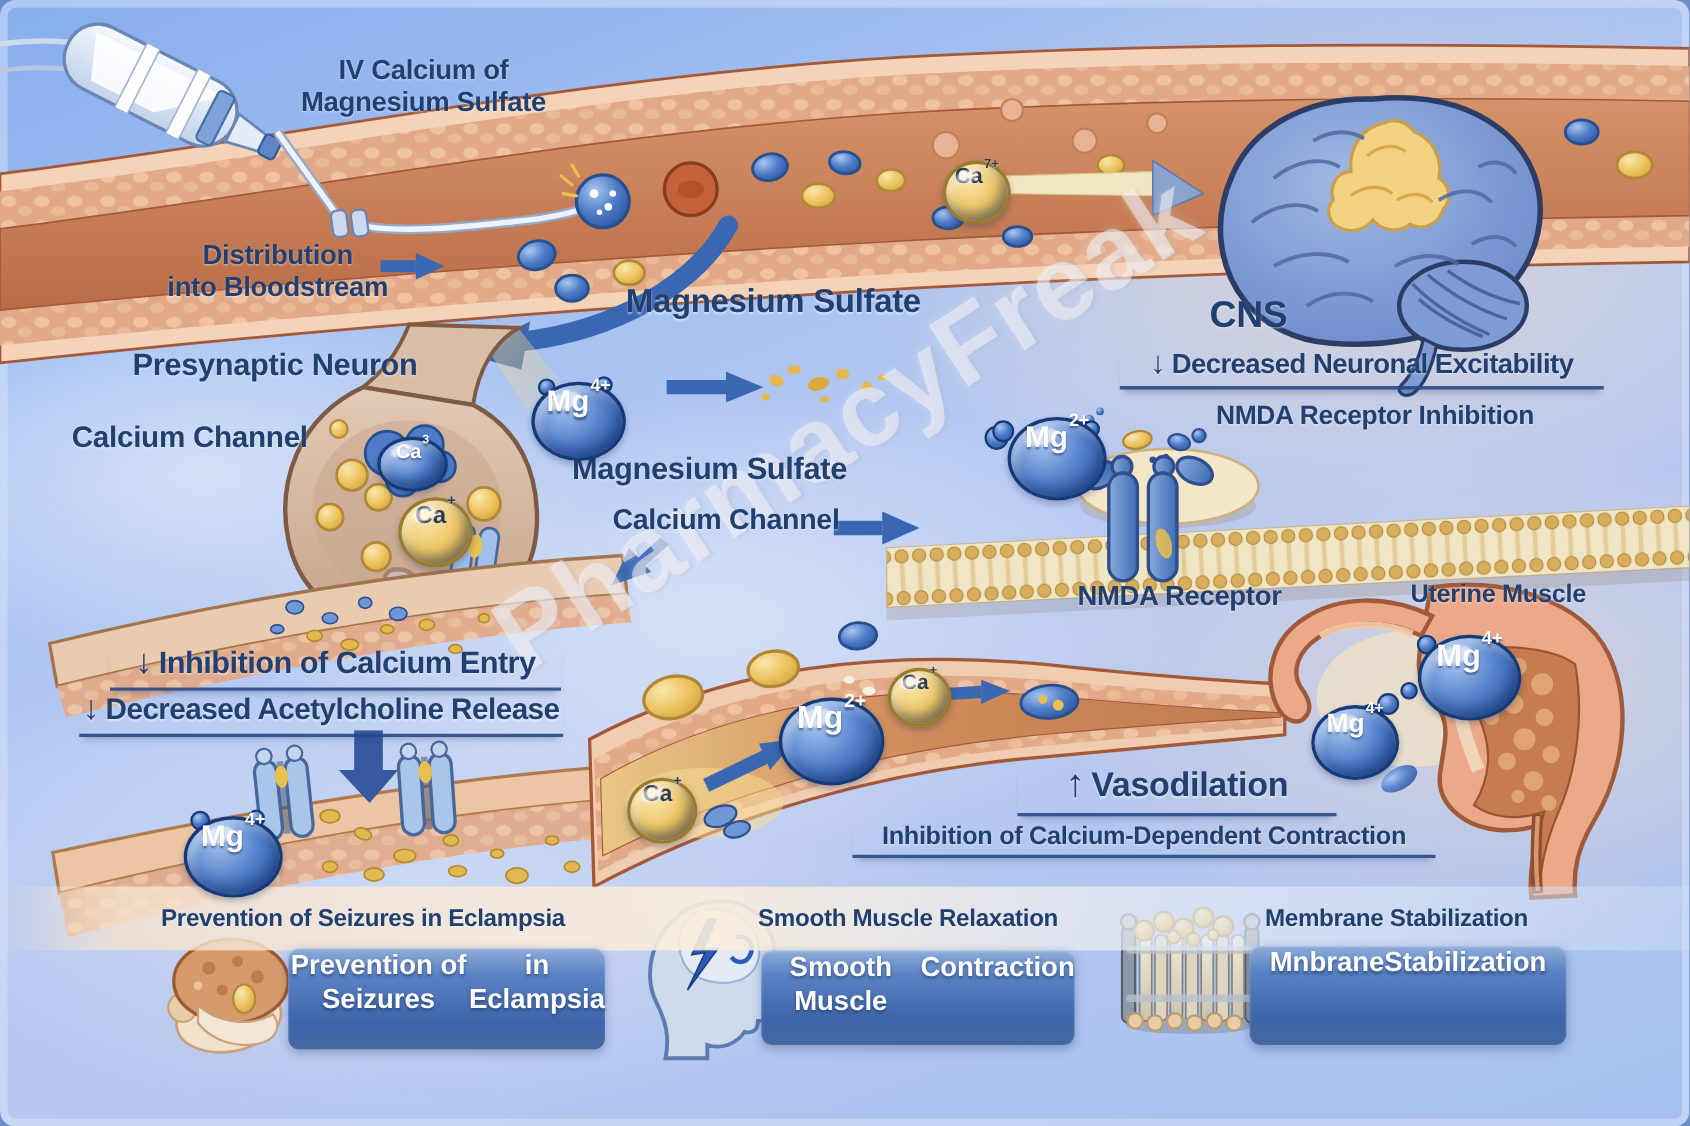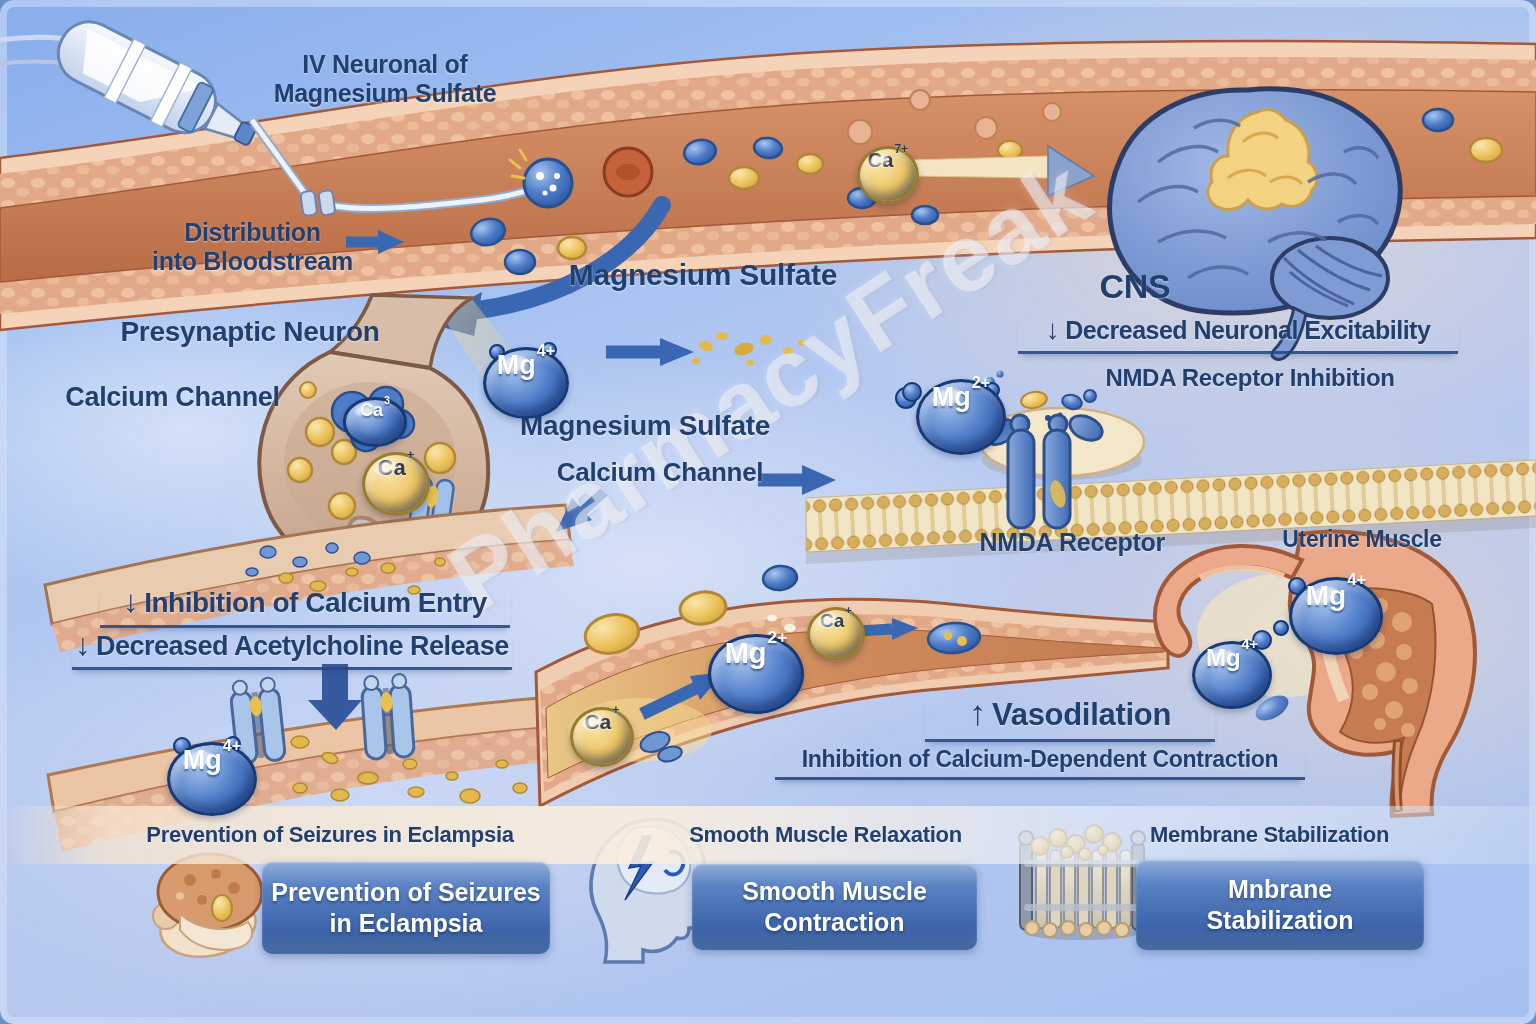--- a/index.html
+++ b/index.html
@@ -45,21 +45,21 @@
   .bubble sup{font-size:.6em;line-height:0;vertical-align:.5em;margin-left:1px;}
   .watermark{
     position:absolute;left:395px;top:160px;width:820px;
     transform:rotate(-33deg);transform-origin:center;
     font-size:96px;font-weight:700;letter-spacing:2px;
     color:rgba(246,246,250,.52);text-align:center;
     text-shadow:0 0 8px rgba(255,255,255,.25), 2px 2px 3px rgba(120,130,160,.18);
     top:330px;left:360px;
   }
   .banner{
-    position:absolute;display:flex;flex-direction:column;justify-content:center;
+    position:absolute;display:flex;justify-content:center;
     border-radius:10px;color:#fff;font-weight:700;text-align:center;line-height:1.25;
     background:linear-gradient(180deg,#8fadd9 0%,#5a82c4 26%,#3d64a9 74%,#46699f 100%);
     text-shadow:0 2px 3px rgba(18,38,80,.55);
     box-shadow:0 3px 9px rgba(30,50,100,.30), inset 0 1px 2px rgba(255,255,255,.35);
   }
   .footer-band{
     position:absolute;left:0;top:806px;width:1536px;height:58px;
     background:linear-gradient(90deg, rgba(246,228,208,0) 0%, rgba(246,228,208,.8) 7%,
       rgba(250,238,222,.9) 42%, rgba(228,235,247,.7) 72%, rgba(207,221,244,.45) 100%);
   }
@@ -431,21 +431,21 @@
       <circle cx="1297" cy="586" r="8" fill="url(#blueBall)" stroke="#143a78" stroke-width="2"></circle>
       <circle cx="912" cy="392" r="9" fill="url(#blueBall)" stroke="#143a78" stroke-width="2"></circle>
     </g>
   </svg>
 
   <div class="watermark">PharmacyFreak</div>
 
   <div class="footer-band"></div>
 
   <div class="lbl" style="left:245px;top:50px;width:280px;font-size:25px;">
-    <span class="ln">IV Neuronal of</span>
+    <span class="ln">IV Calcium of</span>
     <span class="ln">Magnesium Sulfate</span>
   </div>
 
   <div class="lbl" style="left:140px;top:218px;width:225px;font-size:25px;">
     <span class="ln">Distribution</span>
     <span class="ln">into Bloodstream</span>
   </div>
 
   <div class="lbl" style="left:548px;top:258px;width:310px;font-size:30px;">Magnesium Sulfate</div>
 

